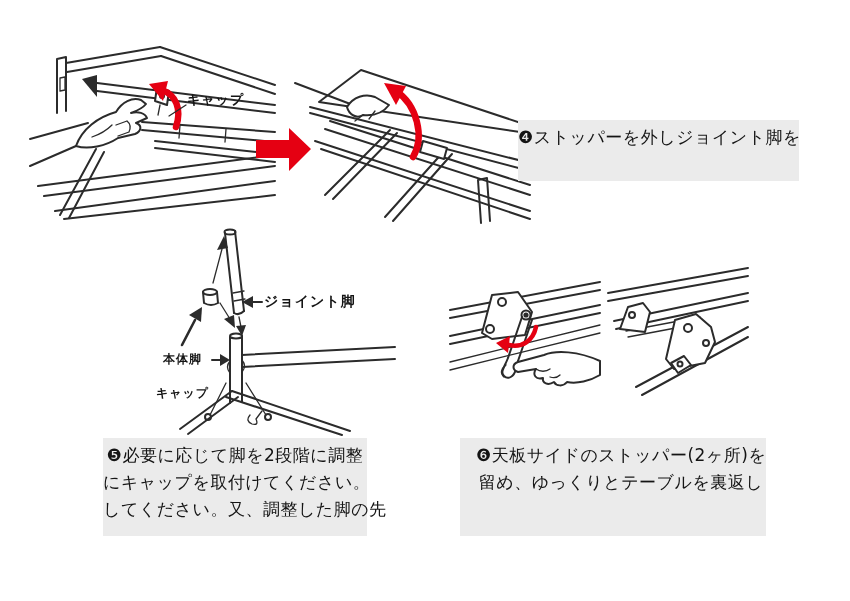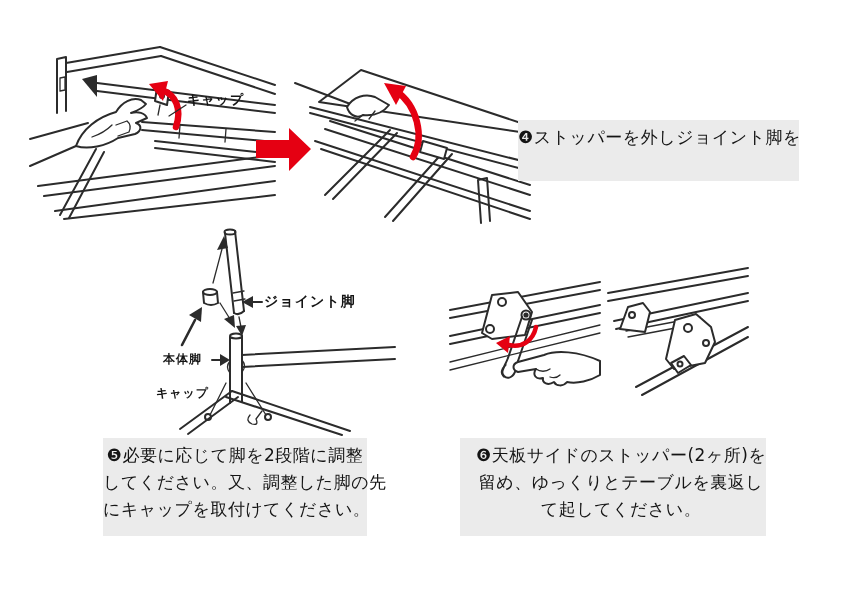--- a/index.html
+++ b/index.html
@@ -221,23 +221,22 @@
         <circle cx="98" cy="78" r="3"></circle>
 
         <path d="M63 98 L76 91 L83 100 L70 108 Z" fill="#fff"></path>
         <circle cx="72" cy="99" r="2.5"></circle>
       </g>
     </svg>
   </div>
 
   <div class="textbox" style="left:103px; top:438px; width:264px; height:98px;">
     <div class="tline">❺必要に応じて脚を2段階に調整</div>
+    <div class="tline">にキャップを取付けてください。</div>
     <div class="tline">してください。又、調整した脚の先</div>
-    <div class="tline">にキャップを取付けてください。</div>
   </div>
 
   <div class="textbox" style="left:460px; top:438px; width:306px; height:98px;padding-left:16px;">
     <div class="tline">❻天板サイドのストッパー(2ヶ所)を</div>
     <div class="tline">留め、ゆっくりとテーブルを裏返し</div>
-    <div class="tline">て起してください。</div>
   </div>
 
 </div>
 
 </body></html>

